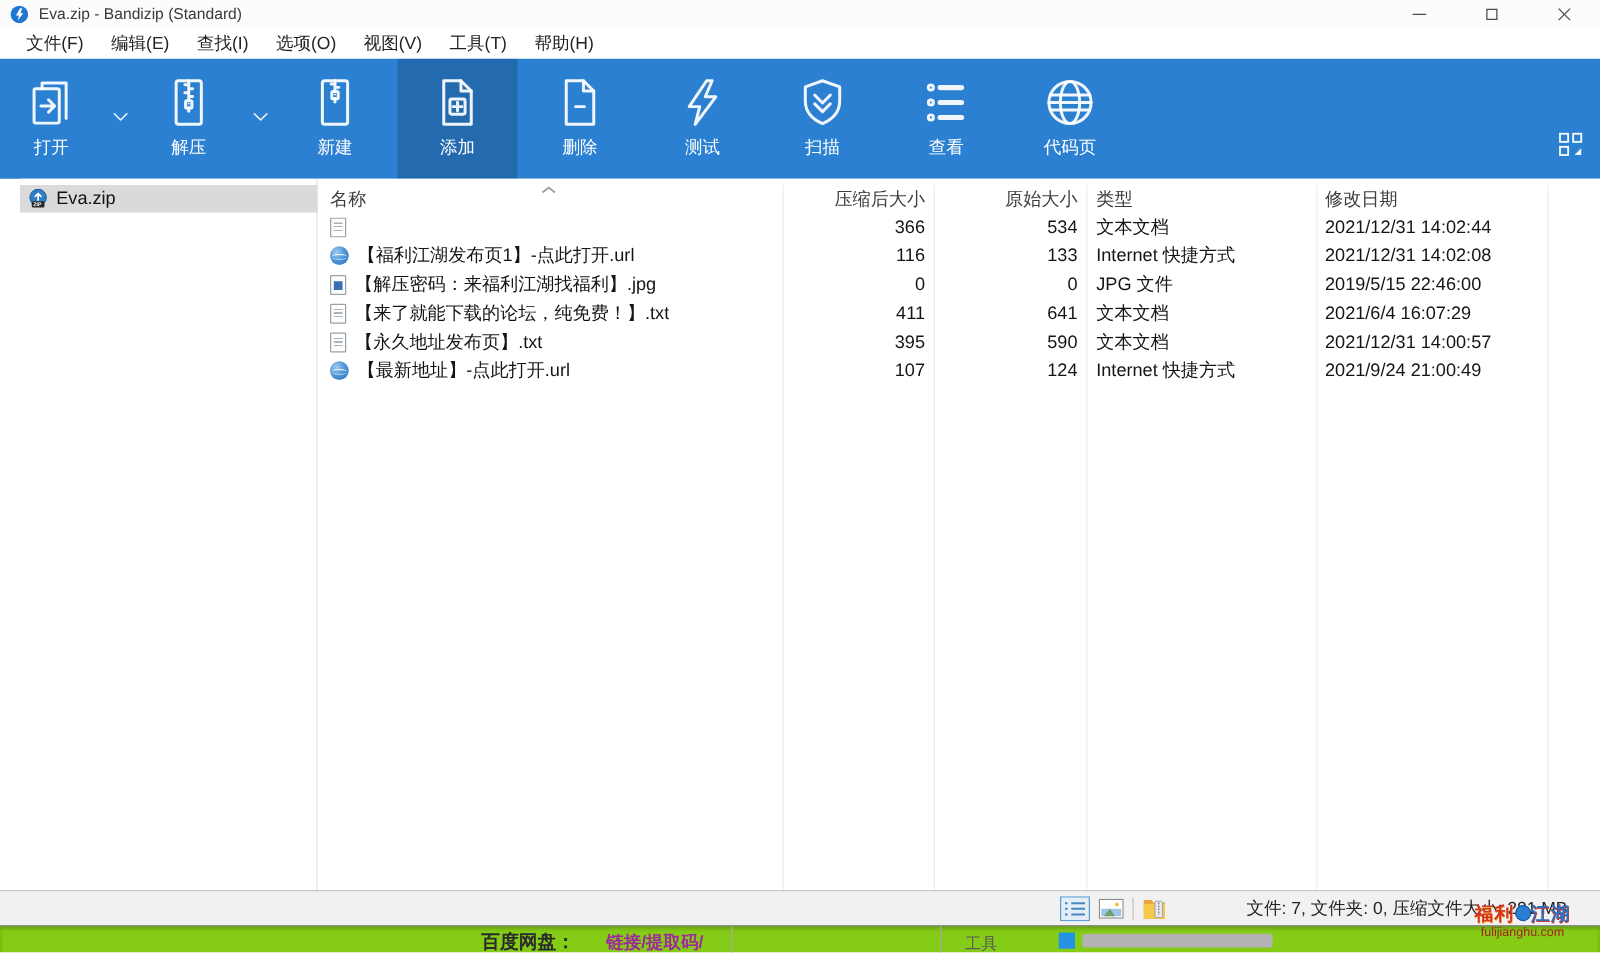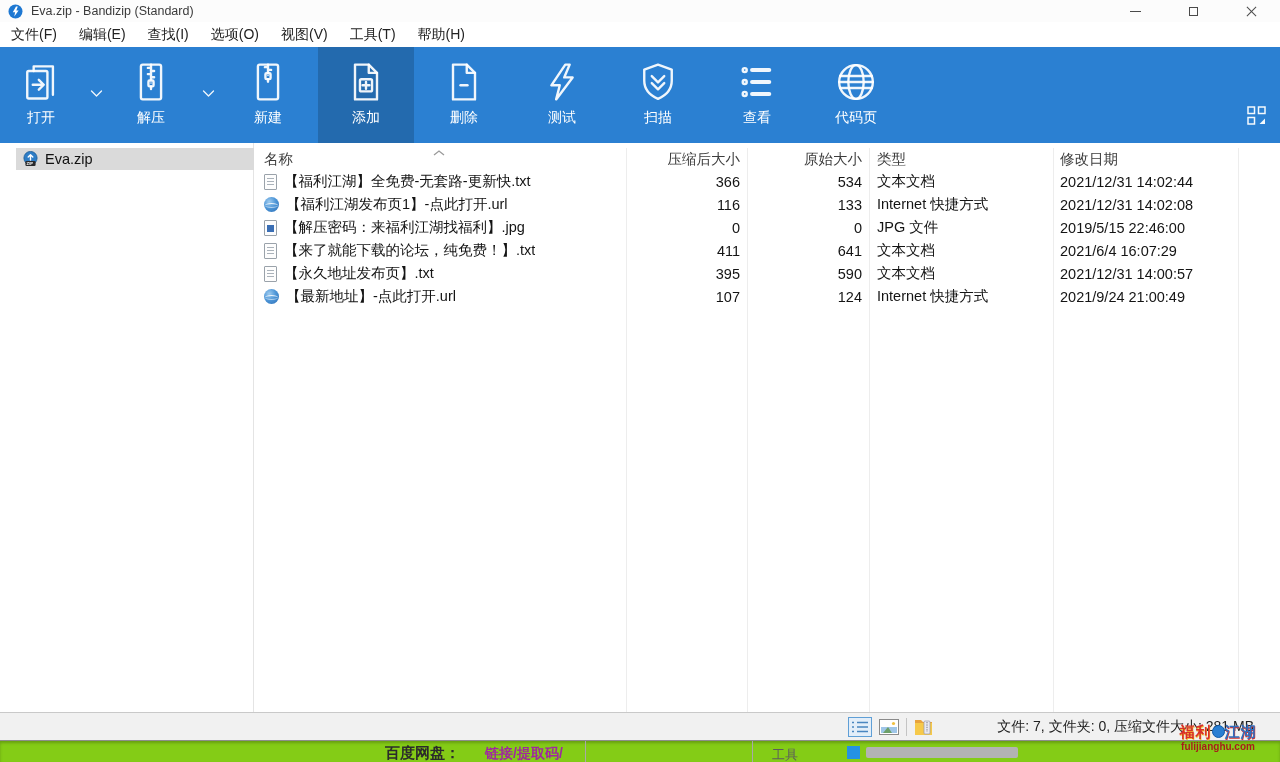--- a/index.html
+++ b/index.html
@@ -14,21 +14,21 @@
   .win-controls { position:absolute; right:0; top:0; height:22px; display:flex; }
   .wc-btn { width:58px; height:22px; display:flex; align-items:center; justify-content:center; }
   .wc-min i { display:block; width:11px; height:0; border-top:1px solid #4a4a4a; }
   .wc-max i { display:block; width:9px; height:9px; border:1px solid #4a4a4a; }
   .wc-close i { position:relative; display:block; width:11px; height:11px; }
   .wc-close i::before,.wc-close i::after { content:""; position:absolute; left:-1px; top:5px; width:13px; height:0; border-top:1px solid #4a4a4a; }
   .wc-close i::before { transform:rotate(45deg); }
   .wc-close i::after { transform:rotate(-45deg); }
 
   
-  .menubar { left:0; top:22px; width:1280px; height:25px; background:#ffffff; display:flex; align-items:center; }
+  .menubar { left:0; top:22px; width:1280px; height:25px; background:#ffffff; display:flex; align-items:center; padding-left:10px; }
   .menu-item { font-size:14px; color:#222; padding:3px 11px; white-space:nowrap; }
 
   
   .toolbar { left:0; top:47px; width:1280px; height:96px; background:#2b80d2; }
   .active-tile { position:absolute; left:318px; top:0; width:96px; height:96px; background:rgba(0,0,0,0.17); }
   .tbtn { position:absolute; top:0; width:64px; height:96px; display:flex; flex-direction:column; align-items:center; padding-top:13px; }
   .tbtn svg { width:44px; height:44px; }
   .tbtn .tlabel { margin-top:5px; font-size:14px; color:#fff; white-space:nowrap; }
   .tchev { position:absolute; top:32px; width:22px; height:28px; display:flex; align-items:center; justify-content:center; }
   .tb-stroke { fill:none; stroke:rgba(255,255,255,0.93); stroke-width:1.3; stroke-linecap:round; stroke-linejoin:round; }
@@ -88,21 +88,21 @@
   .tool-label { position:absolute; left:772px; top:5px; font-size:13px; color:#5c5c5c; white-space:nowrap; }
   .bs-bluesq { position:absolute; left:847px; top:5px; width:13px; height:13px; background:#2492e4; }
   .bs-graybar { position:absolute; left:866px; top:6px; width:152px; height:11px; background:#b3b3b3; border-radius:2px; }
 
   
   .watermark { right:2px; top:723px; width:120px; text-align:center; z-index:10; pointer-events:none; }
   .wm-line1 { font-size:15px; font-weight:bold; letter-spacing:1px; line-height:18px; white-space:nowrap; }
   .wm-red { color:#d8302a; text-shadow:0.5px 0.5px 0 #f1c232; }
   .wm-blue { color:#2f6fc0; text-shadow:0.5px 0.5px 0 #d8302a; }
   .wm-dot { display:inline-block; width:13px; height:13px; background:#2a7fd2; border-radius:50%; vertical-align:-1px; border:1px solid #0f5aa8; }
-  .wm-line2 { font-size:10px; font-weight:bold; color:#a61f1a; line-height:11px; }
+  .wm-line2 { font-size:10px; font-weight:normal; color:#a61f1a; line-height:11px; }
 </style>
 </head>
 <body>
 
 <div class="abs titlebar">
   <svg class="title-icon" viewBox="0 0 15 15">
     <circle cx="7.5" cy="7.5" r="7" fill="#1e78d2"></circle>
     <polygon points="8,2.6 4.8,8.3 7.1,8.3 6.3,12.4 10.6,6.6 8.3,6.6 9.8,2.6" fill="#ffffff"></polygon>
   </svg>
   <span class="title-text">Eva.zip - Bandizip (Standard)</span>
@@ -289,21 +289,20 @@
       <div class="c num">原始大小</div>
       <div class="c type">类型</div>
       <div class="c date">修改日期</div>
       <div class="c"></div>
     </div>
 
     <div class="rows">
   <div class="frow">
     <div class="c name">
       <span class="ficon ficon-txt"></span>
-      <span class="fname">【福利江湖】全免费-无套路-更新快.txt</span>
     </div>
     <div class="c num">366</div>
     <div class="c num">534</div>
     <div class="c type">文本文档</div>
     <div class="c date">2021/12/31 14:02:44</div>
     <div class="c"></div>
   </div>
 
   <div class="frow">
     <div class="c name">

